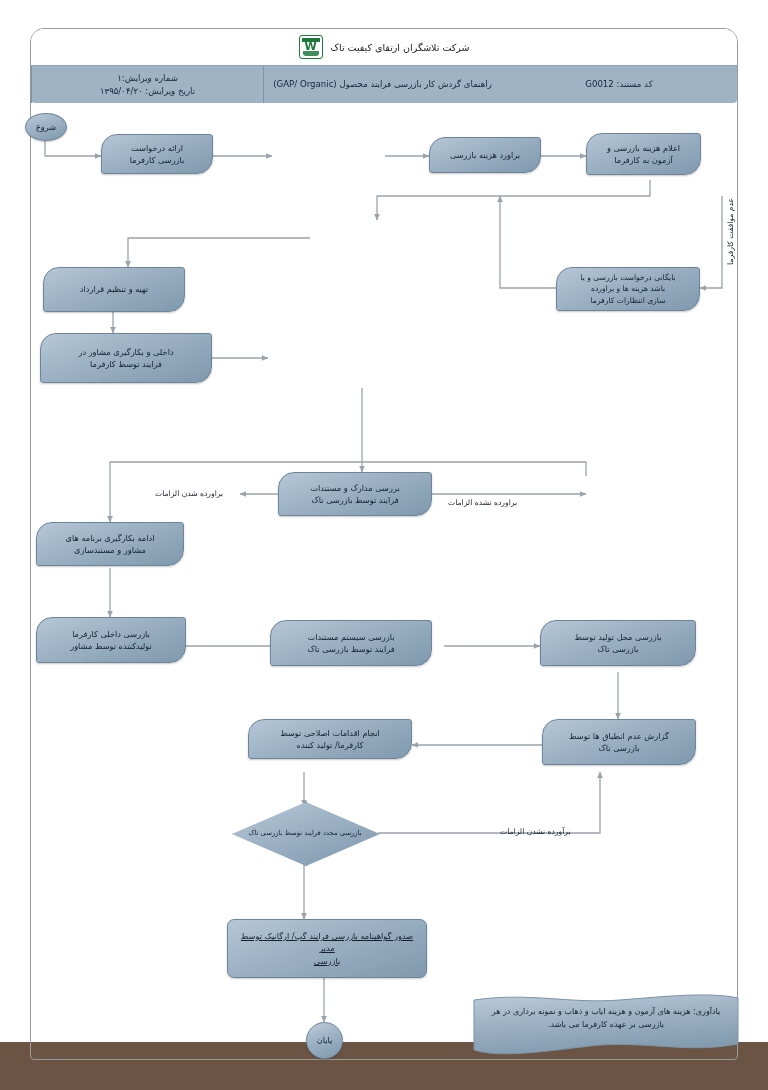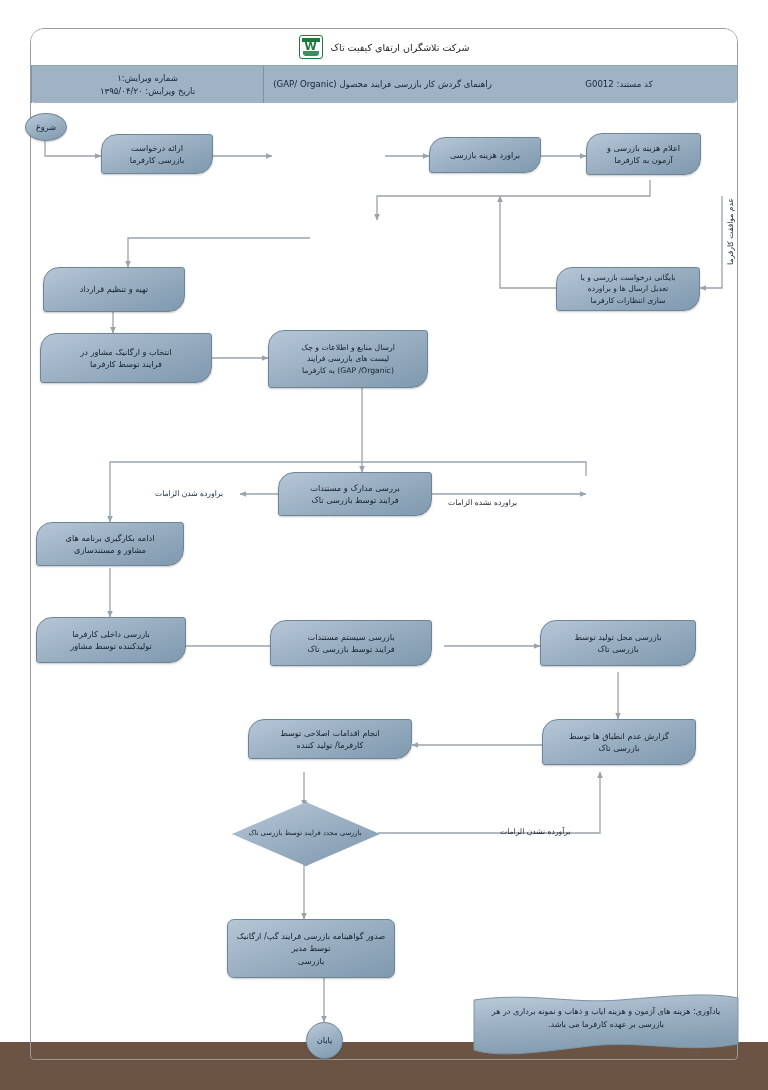--- a/index.html
+++ b/index.html
@@ -218,38 +218,33 @@
   </div>
 
   <div class="node shape-para" style="left:586px;top:133px;width:115px;height:42px;">
     <span style="white-space:pre-line">اعلام هزینه بازرسی و
 آزمون به کارفرما</span>
   </div>
 
 
   <div class="node shape-para" style="left:556px;top:267px;width:144px;height:44px;">
     <span style="white-space:pre-line;font-size:7.6px;">بایگانی درخواست بازرسی و یا
-تعدیل ارسال ها و براورده
+باشد هزینه ها و براورده
 سازی انتظارات کارفرما</span>
   </div>
 
   <div class="node shape-para" style="left:43px;top:267px;width:142px;height:45px;">
     <span style="white-space:pre-line">تهیه و تنظیم قرارداد</span>
   </div>
 
   <div class="node shape-para" style="left:40px;top:333px;width:172px;height:50px;">
-    <span style="white-space:pre-line">انتخاب و ارگانیک مشاور در
+    <span style="white-space:pre-line">داخلی و بکارگیری مشاور در
 فرایند توسط کارفرما</span>
   </div>
 
-  <div class="node shape-para" style="left:268px;top:330px;width:160px;height:58px;">
-    <span style="white-space:pre-line;font-size:7.7px;">ارسال منابع و اطلاعات و چک
-لیست های بازرسی فرایند
-(GAP /Organic) به کارفرما</span>
-  </div>
 
   <div class="node shape-para" style="left:278px;top:472px;width:154px;height:44px;">
     <span style="white-space:pre-line">بررسی مدارک و مستندات
 فرایند توسط بازرسی تاک</span>
   </div>
 
 
   <div class="node shape-para" style="left:36px;top:522px;width:148px;height:44px;">
     <span style="white-space:pre-line">ادامه بکارگیری برنامه های
 مشاور و مستندسازی</span>
@@ -278,21 +273,21 @@
   <div class="node shape-para" style="left:248px;top:719px;width:164px;height:40px;">
     <span style="white-space:pre-line">انجام اقدامات اصلاحی توسط
 کارفرما/ تولید کننده</span>
   </div>
 
   <div class="node shape-diamond" style="left:232px;top:802px;width:146px;height:62px;position:absolute;">
     <span class="dia-bg"></span>
     <span class="dia-txt" style="white-space:pre-line;font-size:6.8px;padding:0 4px;">بازرسی مجدد فرایند توسط بازرسی تاک</span>
   </div>
 
-  <div class="node shape-rect" style="left:227px;top:919px;width:168px;height:59px;">
+  <div class="node shape-rect" style="left:227px;top:919px;width:200px;height:59px;text-decoration:underline;">
     <span style="white-space:pre-line">صدور گواهینامه بازرسی فرایند گپ/ ارگانیک توسط مدیر
 بازرسی</span>
   </div>
 
   <div class="node shape-circle" style="left:306px;top:1022px;width:37px;height:37px;">
     <span>پایان</span>
   </div>
 
   <div class="edge-label vertical" style="left:726px;top:198px;">عدم موافقت کارفرما</div>
 

